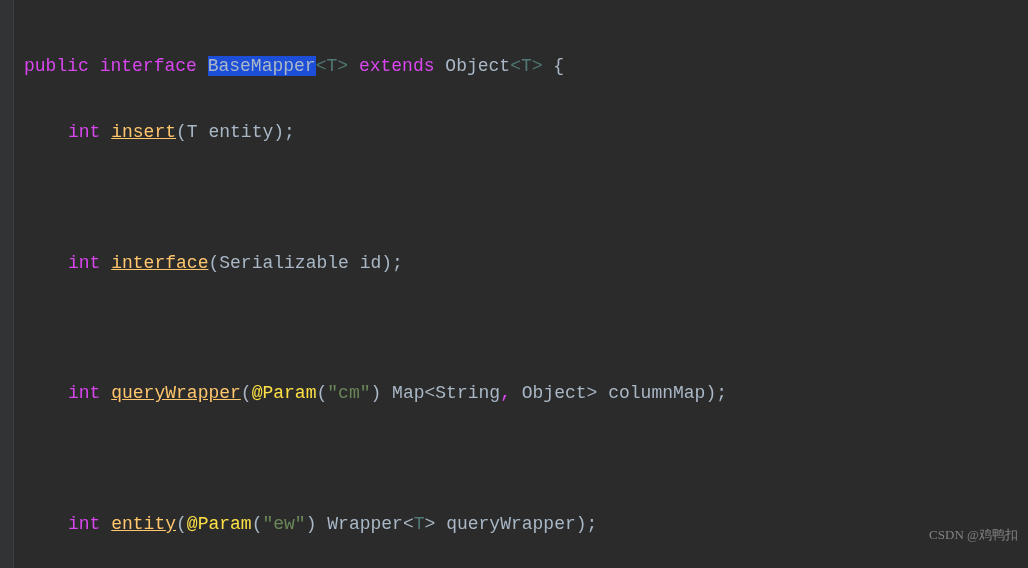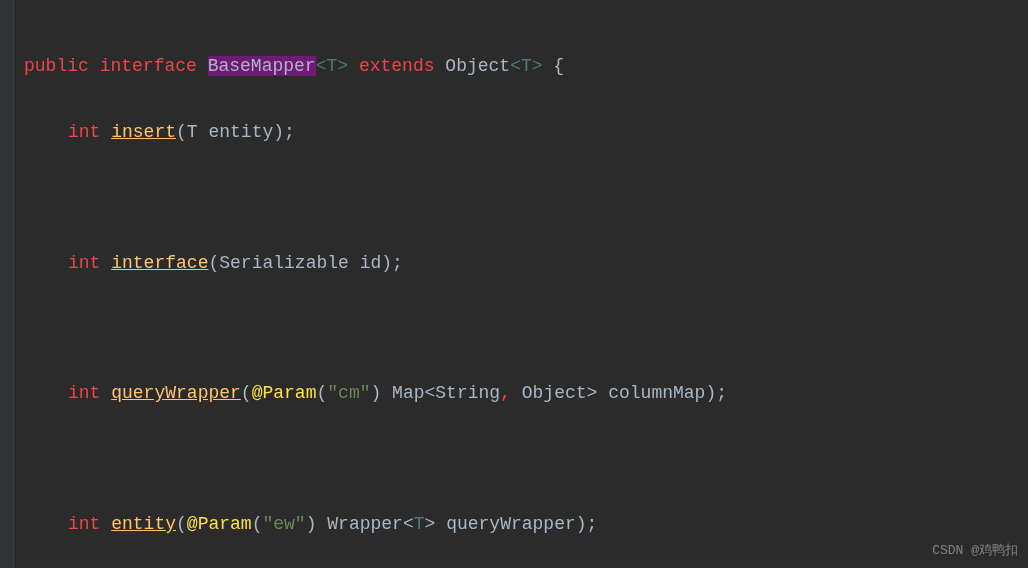--- a/index.html
+++ b/index.html
@@ -24,33 +24,33 @@
       width: 14px;
       height: 100%;
       background: #313335;
       border-right: 1px solid #3c3f41;
     }
     .code-area {
       padding: 18px 0 0 24px;
       white-space: pre;
       color: #a9b7c6;
     }
-    .kw { color: #ef4444; }
+    .kw { color: #d946ef; }
     .method { color: #ffc66d; text-decoration: underline; }
     .string { color: #6a8759; }
     .annotation { color: #fde047; }
     .generic { color: #507874; }
-    .highlight { background: #701a75; }
+    .highlight { background: #1d4ed8; }
     .watermark {
       position: absolute;
-      bottom: 6px;
+      bottom: 22px;
       right: 10px;
       color: #a0a0a0;
       font-size: 13px;
-      font-family: Liberation Mono, monospace;
+      font-family: Liberation Serif, serif;
       opacity: 0.75;
     }
     .line {
       display: block;
       height: 33px;
     }
     .indent1 { padding-left: 44px; }
   </style>
 </head>
 <body>

